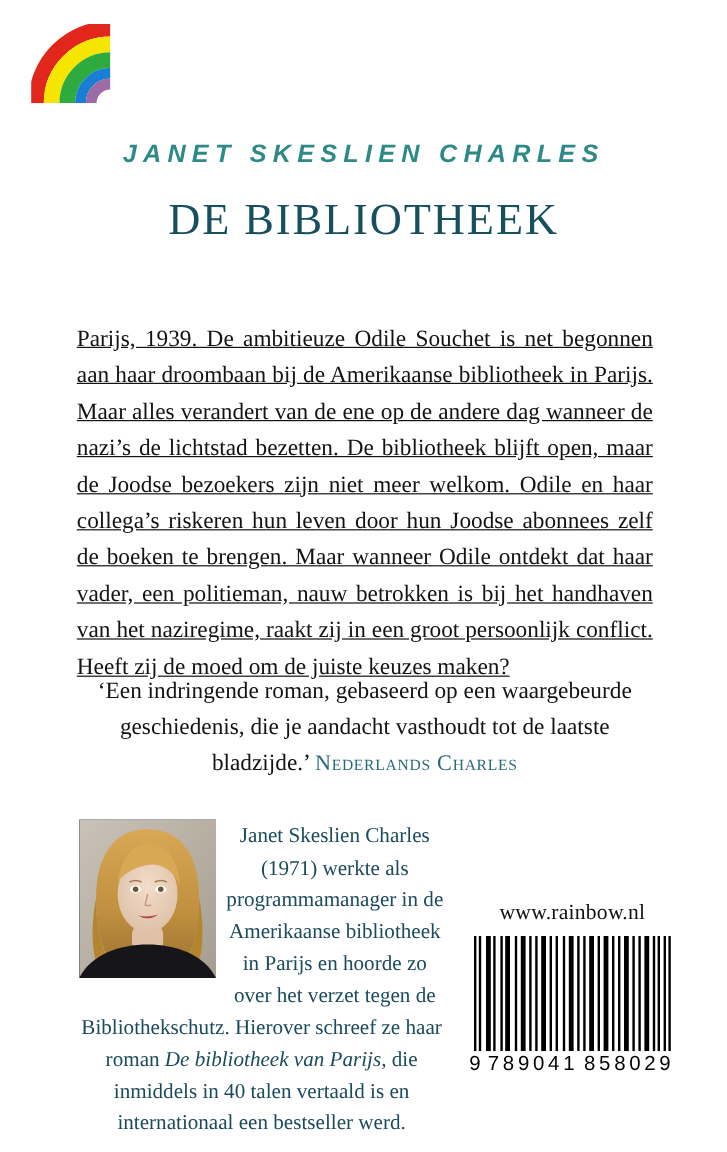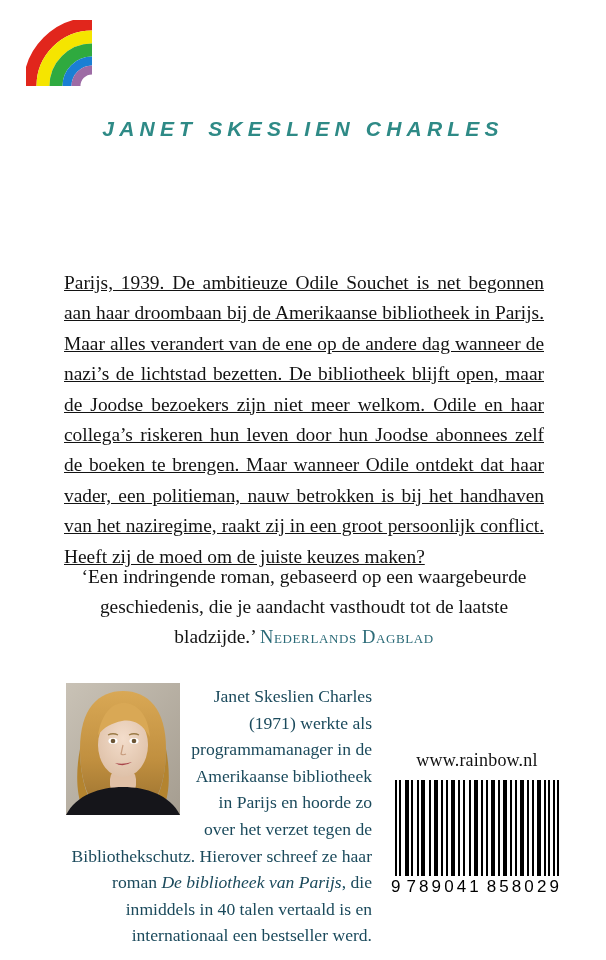--- a/index.html
+++ b/index.html
@@ -104,21 +104,21 @@
 
   
   .bio {
     position: absolute;
     left: 64px;
     top: 683px;
     width: 308px;
     font-size: 17.6px;
     line-height: 26.6px;
     color: #1b4a5c;
-    text-align: right;
+    text-align: center;
   }
   .bio .shape {
     float: left;
     width: 122px;
     height: 134px;
   }
   .bio i { font-style: italic; }
 
   
   .barcode-block {
@@ -165,27 +165,28 @@
       <path d="M30 66 A 36 36 0 0 1 66 30" stroke="#2faa3f" stroke-width="13"></path>
       <path d="M41 66 A 25 25 0 0 1 66 41" stroke="#1a7fd4" stroke-width="9"></path>
       <path d="M50 66 A 16 16 0 0 1 66 50" stroke="#9d6ba5" stroke-width="9"></path>
     </g>
   </svg>
 </div>
 
 <div class="author-line">JANET SKESLIEN CHARLES</div>
 
 <div class="title">
+  <span class="tl">DE BIBLIOTHEEK</span>
 </div>
 
 <div class="blurb">Parijs, 1939. De ambitieuze Odile Souchet is net begonnen aan haar droombaan bij de Amerikaanse bibliotheek in Parijs. Maar alles verandert van de ene op de andere dag wanneer de nazi’s de lichtstad bezetten. De bibliotheek blijft open, maar de Joodse bezoekers zijn niet meer welkom. Odile en haar collega’s riskeren hun leven door hun Joodse abonnees zelf de boeken te brengen. Maar wanneer Odile ontdekt dat haar vader, een politieman, nauw betrokken is bij het handhaven van het naziregime, raakt zij in een groot persoonlijk conflict. Heeft zij de moed om de juiste keuzes maken?</div>
 
 <div class="quote">
   <span>‘Een indringende roman, gebaseerd op een waargebeurde geschiedenis, die je aandacht vasthoudt tot de laatste bladzijde.’</span>
-  <span class="source">Nederlands Dagblad</span>
+  <span class="source">Nederlands Charles</span>
 </div>
 
 <div class="photo">
   <svg width="114" height="132" viewBox="0 0 114 132">
     <defs>
       <linearGradient id="bgg" x1="0" y1="0" x2="1" y2="1">
         <stop offset="0%" stop-color="#c9c2b6"></stop>
         <stop offset="100%" stop-color="#a59d90"></stop>
       </linearGradient>
       <linearGradient id="hairg" x1="0" y1="0" x2="0" y2="1">

